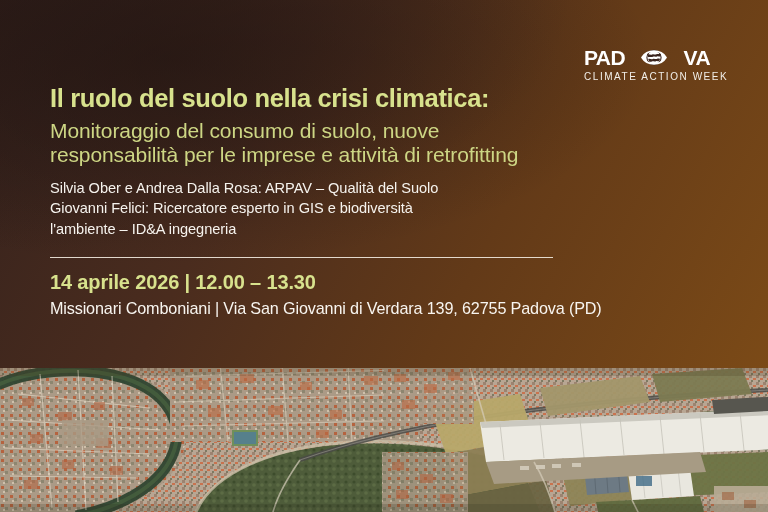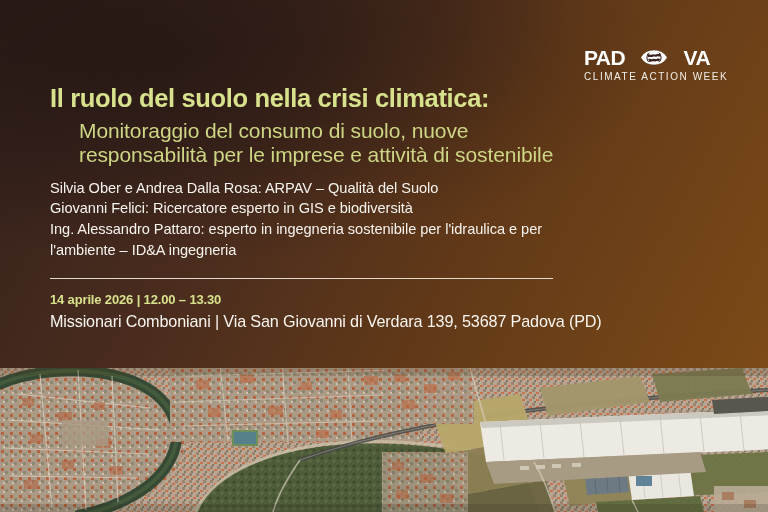--- a/index.html
+++ b/index.html
@@ -96,21 +96,21 @@
     margin: 0 0 6px 0;
   }
   .subtitle {
     font-size: 21px;
     font-weight: 400;
     color: #cdd684;
     line-height: 1.17;
     margin: 0 0 10px 0;
     letter-spacing: -0.1px;
   }
-  .subtitle .ln { display: block; margin-left: 29px; }
+  .subtitle .ln { display: block; }
 
   .speakers {
     margin: 0;
     padding: 0;
     list-style: none;
   }
   .speakers li {
     font-size: 14.6px;
     color: #f6f3ee;
     line-height: 1.42;
@@ -120,21 +120,21 @@
   .divider {
     margin-top: 17px;
     width: 503px;
     height: 1.5px;
     background: #efe7dc;
     opacity: 0.92;
   }
 
   .when {
     margin-top: 13px;
-    font-size: 13px;
+    font-size: 20px;
     font-weight: 700;
     color: #d8e28d;
     letter-spacing: -0.15px;
   }
   .where {
     margin-top: 5px;
     font-size: 16.2px;
     font-weight: 400;
     color: #f8f5f0;
     letter-spacing: -0.15px;
@@ -180,34 +180,33 @@
         <span class="lt">VA</span>
       </div>
       <div class="logo-sub">CLIMATE ACTION WEEK</div>
     </div>
 
     <div class="content">
       <h1 class="title">Il ruolo del suolo nella crisi climatica:</h1>
 
       <div class="subtitle">
         <span class="ln">Monitoraggio del consumo di suolo, nuove</span>
-        <span class="ln">responsabilità per le imprese e attività di sostenibile</span>
+        <span class="ln">responsabilità per le imprese e attività di retrofitting</span>
       </div>
 
       <ul class="speakers">
         <li>Silvia Ober e Andrea Dalla Rosa: ARPAV – Qualità del Suolo</li>
         <li>Giovanni Felici: Ricercatore esperto in GIS e biodiversità</li>
-        <li>Ing. Alessandro Pattaro: esperto in ingegneria sostenibile per l'idraulica e per</li>
         <li>l'ambiente – ID&amp;A ingegneria</li>
       </ul>
 
       <div class="divider"></div>
 
       <div class="when">14 aprile 2026 | 12.00 – 13.30</div>
-      <div class="where">Missionari Comboniani | Via San Giovanni di Verdara 139, 53687 Padova (PD)</div>
+      <div class="where">Missionari Comboniani | Via San Giovanni di Verdara 139, 62755 Padova (PD)</div>
     </div>
   </div>
 
   <div class="map">
     <svg width="768" height="144" viewBox="0 0 768 144" preserveAspectRatio="none">
       <defs>
         <pattern id="urbanTex" width="7" height="7" patternUnits="userSpaceOnUse">
           <rect width="7" height="7" fill="#b8a693"></rect>
           <rect x="0" y="0" width="3" height="3" fill="#9c8370"></rect>
           <rect x="4" y="3" width="3" height="2" fill="#c9724e"></rect>

